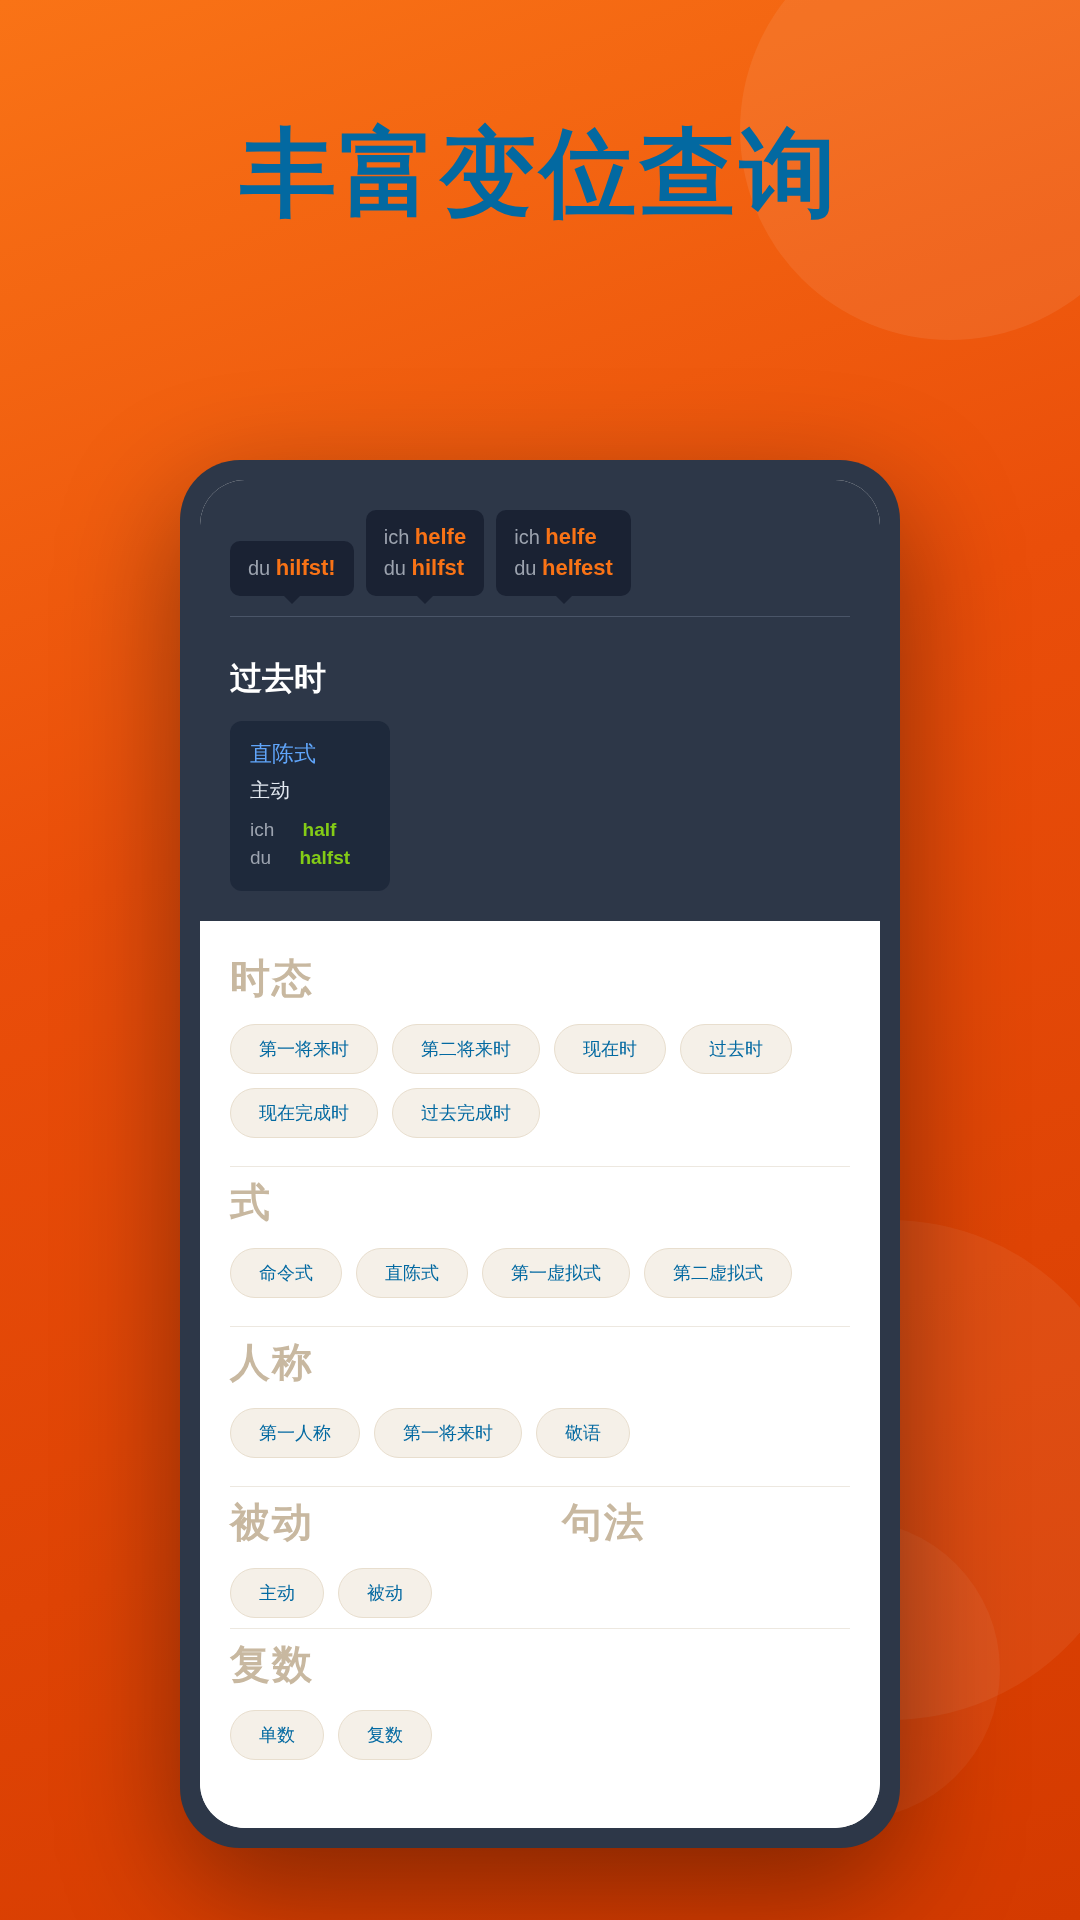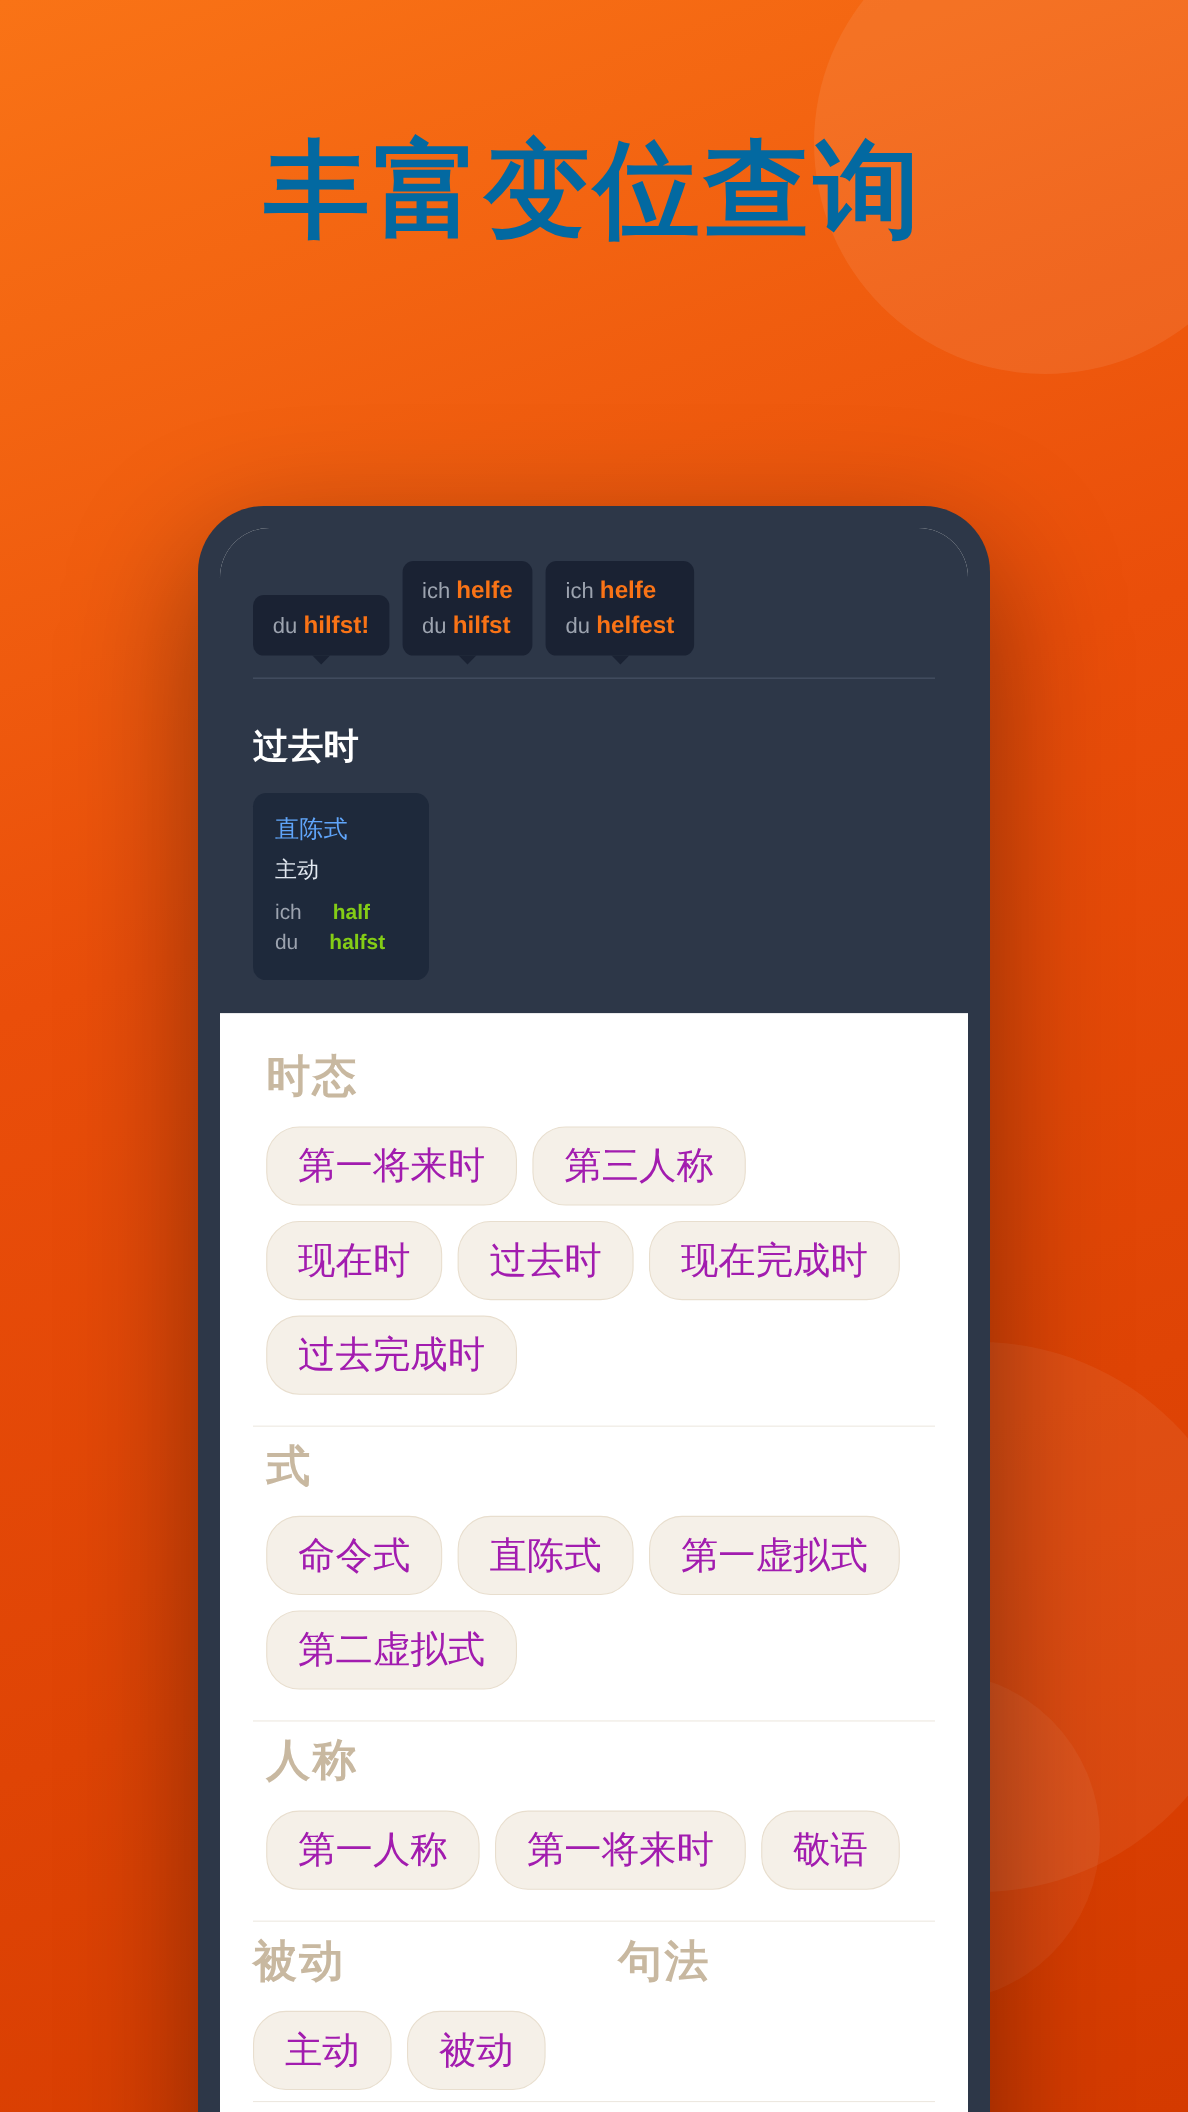--- a/index.html
+++ b/index.html
@@ -188,21 +188,20 @@
     }
 
     
     .screen-bottom {
       background: white;
       padding: 30px 30px 40px;
     }
 
     .filter-section {
       margin-bottom: 28px;
-      margin-left: 12px;
     }
 
     .filter-label {
       color: #c8b8a0;
       font-size: 40px;
       font-weight: 700;
       margin-bottom: 18px;
       letter-spacing: 2px;
     }
 
@@ -210,22 +209,22 @@
       display: flex;
       flex-wrap: wrap;
       gap: 14px;
     }
 
     .filter-tag {
       background: #f5f0e8;
       border: 1.5px solid #e8dece;
       border-radius: 30px;
       padding: 12px 28px;
-      font-size: 34px;
-      color: #a21caf;
+      font-size: 18px;
+      color: #0369a1;
       cursor: pointer;
     }
 
     .section-divider {
       height: 1px;
       background: #ede8e0;
       margin: 8px 0;
     }
 
     
@@ -284,21 +283,21 @@
           </div>
         </div>
       </div>
 
       <div class="screen-bottom">
 
         <div class="filter-section">
           <div class="filter-label">时态</div>
           <div class="filter-tags">
             <div class="filter-tag">第一将来时</div>
-            <div class="filter-tag">第三人称</div>
+            <div class="filter-tag">第二将来时</div>
             <div class="filter-tag">现在时</div>
             <div class="filter-tag">过去时</div>
             <div class="filter-tag">现在完成时</div>
             <div class="filter-tag">过去完成时</div>
           </div>
         </div>
 
         <div class="section-divider"></div>
 
         <div class="filter-section">

